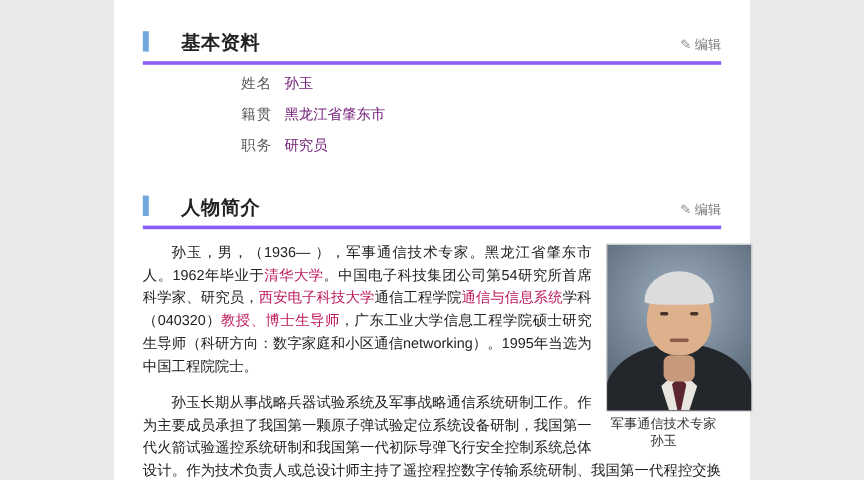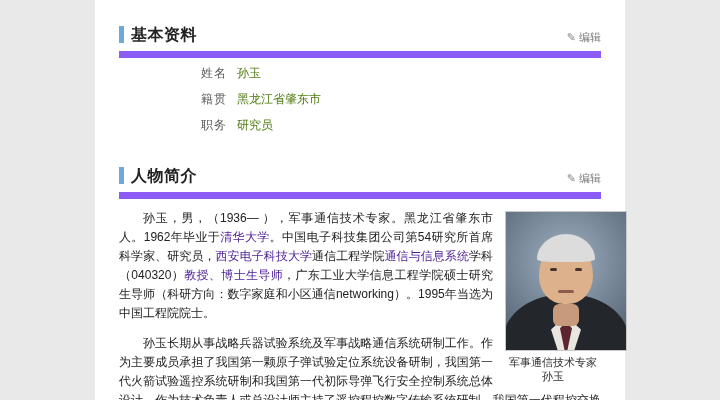--- a/index.html
+++ b/index.html
@@ -44,23 +44,24 @@
     top: 14px;
     width: 530px;
     padding: 0;
   }
 
   
   .section-head {
     position: relative;
     margin: 0 24px 0 24px;
     padding: 12px 0 6px 0;
-    border-bottom: 7px solid #8b5cf6;
+    border-bottom: 3px solid #8b5cf6;
     display: flex;
-    align-items: flex-start;
+    align-items: flex-end;
+    gap: 20px;
   }
   .section-head .bar {
     width: 5px;
     height: 17px;
     background: #6fa8dc;
     margin-right: 7px;
     margin-bottom: 2px;
     flex: 0 0 auto;
   }
   .section-title {
@@ -101,21 +102,21 @@
   .info-label {
     width: 108px;
     flex: 0 0 108px;
     text-align: right;
     padding-right: 10px;
     color: #555;
     font-size: 12px;
     letter-spacing: 1px;
   }
   .info-value {
-    color: #4d7c0f;
+    color: #701a75;
     font-size: 12px;
   }
 
   
   .bio-wrap {
     position: relative;
     margin: 10px 24px 0 24px;
     min-height: 210px;
   }
   .figure {
@@ -227,21 +228,21 @@
 
   p.para {
     margin: 0 0 11px 0;
     font-size: 12px;
     line-height: 19px;
     color: #222;
     text-align: justify;
     text-indent: 2em;
   }
   a.wiki {
-    color: #4c1d95;
+    color: #be185d;
     text-decoration: none;
   }
 </style>
 </head>
 <body>
 
 <div class="page">
   <div class="sheet"></div>
   <div class="topstrip"></div>
 

